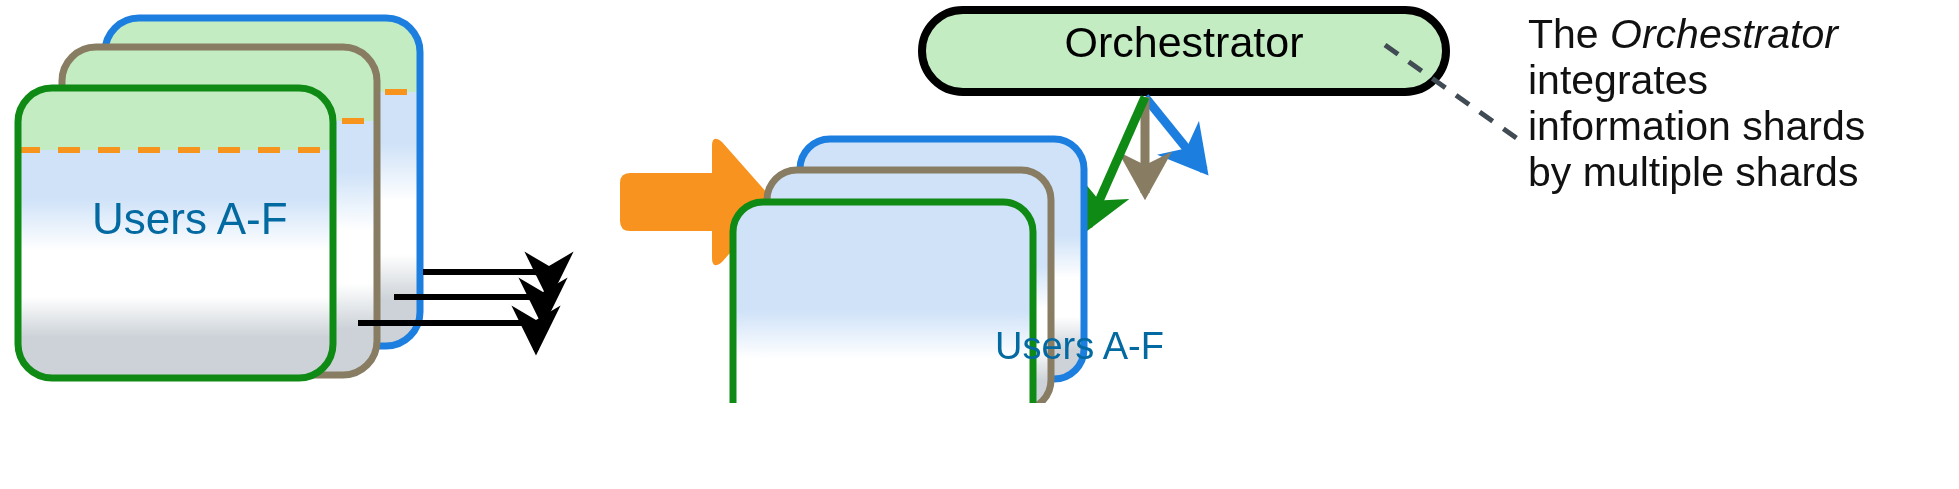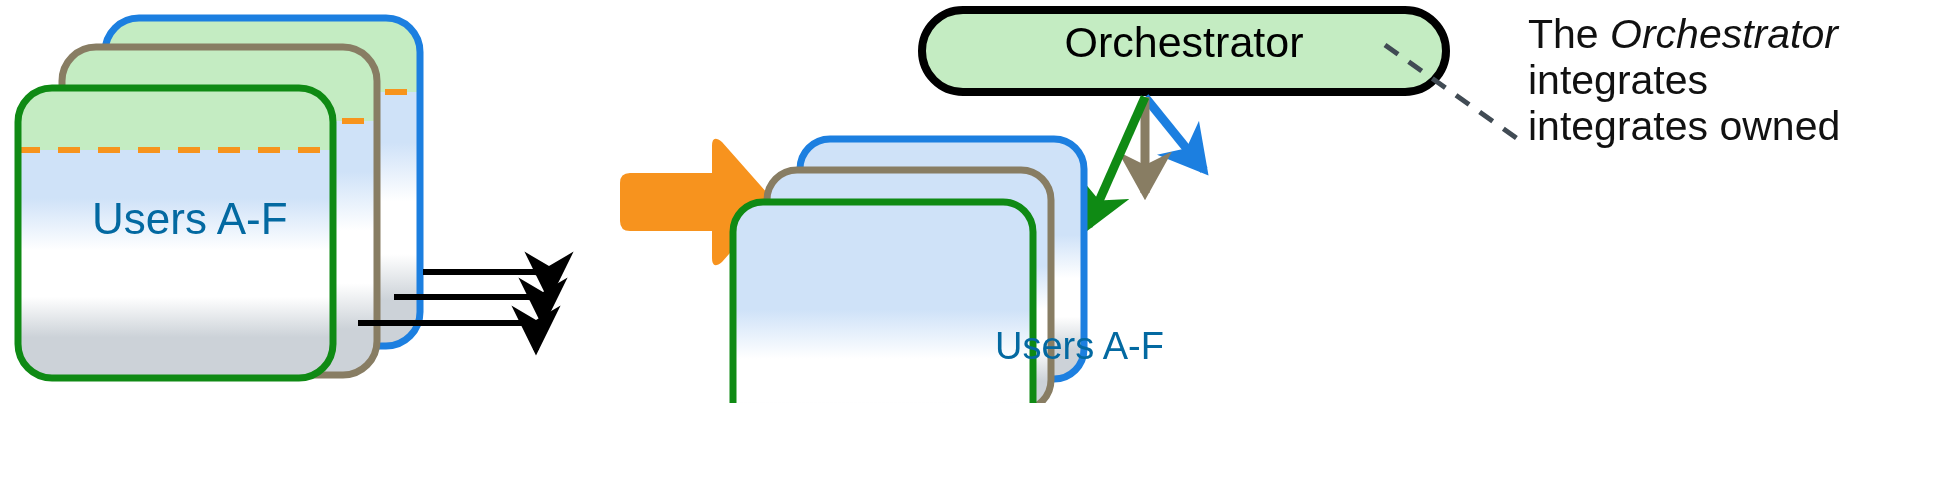--- a/index.html
+++ b/index.html
@@ -210,16 +210,17 @@
 
   <div id="orchestrator-label">Orchestrator</div>
 
   <div id="left-card-label" class="card-label">Users A-F</div>
 
   <div id="right-card-label" class="card-label">Users A-F</div>
 
   <div id="annotation">
     <span>The </span><span class="em">Orchestrator</span><br>
     <span>integrates</span><br>
-    <span>integrates owned</span><br>
+    <span>information shards</span><br>
+    <span>by multiple shards</span>
   </div>
 
 </div>
 
 </body></html>

